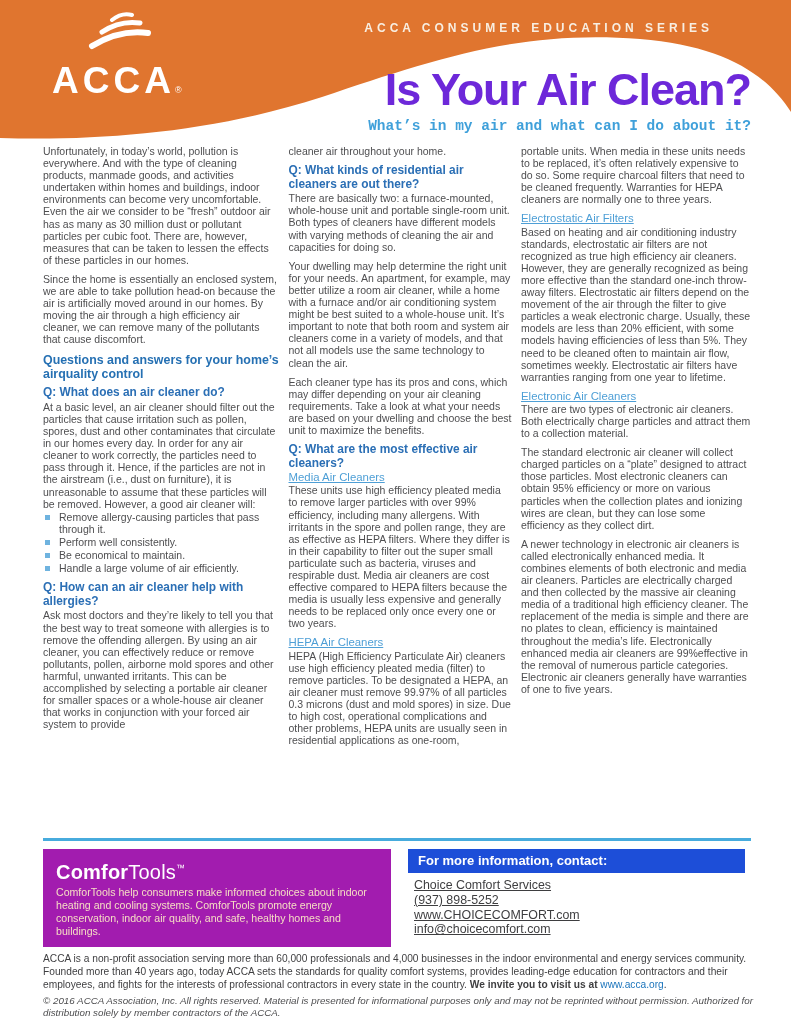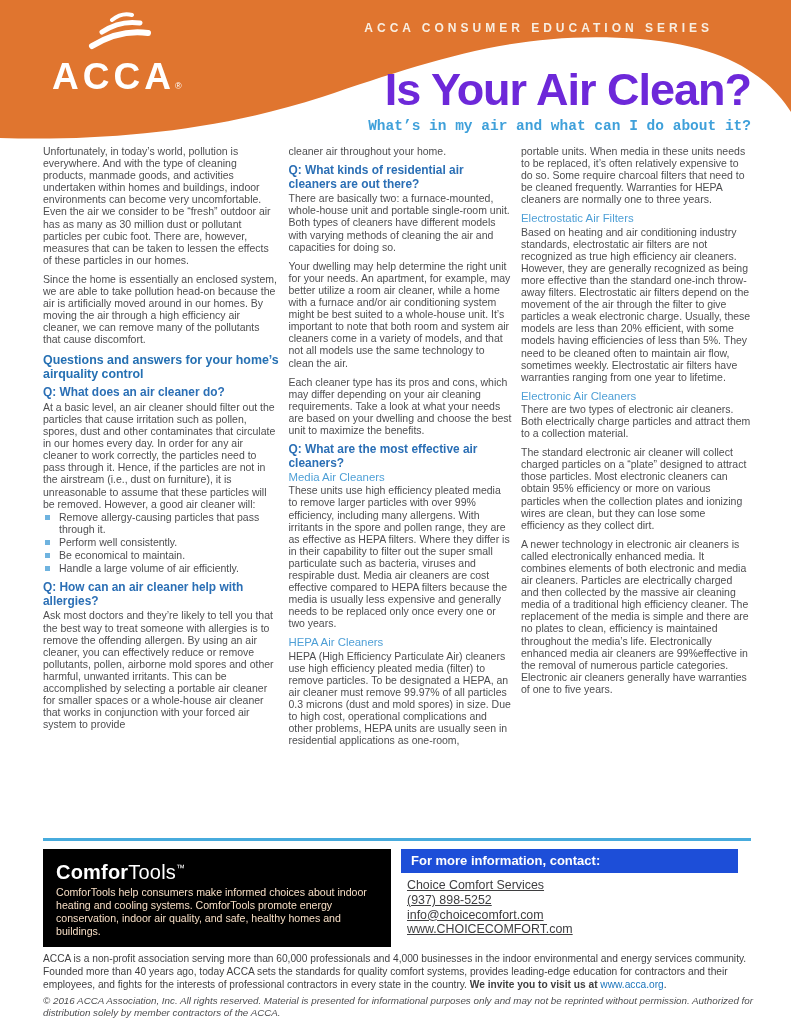--- a/index.html
+++ b/index.html
@@ -12,21 +12,21 @@
   
   .header{position:absolute;top:0;left:0;width:791px;height:235px;}
   .swoosh{position:absolute;top:0;left:0;}
   .series{
     position:absolute;top:21px;right:78px;
     color:#f8eee1;font-size:12px;font-weight:bold;letter-spacing:4px;
     white-space:nowrap;
   }
   .logo{position:absolute;top:12px;left:52px;width:190px;color:#ffffff;}
   .logo-wave{display:block;margin-left:30px;}
-  .logo-text{font-size:37px;font-weight:bold;letter-spacing:4px;line-height:38px;}
+  .logo-text{font-size:37px;font-weight:bold;letter-spacing:4px;line-height:46px;}
   .logo-text .reg{font-size:9px;font-weight:normal;vertical-align:baseline;letter-spacing:0;}
   .title{
     position:absolute;top:64px;right:40px;
     color:#6d28d9;font-size:45px;font-weight:bold;letter-spacing:-1px;
     white-space:nowrap;
   }
   .subtitle{
     position:absolute;top:118px;right:40px;
     color:#3fa0da;font-size:14.5px;font-weight:bold;white-space:nowrap;font-family:Liberation Mono, monospace;
   }
@@ -41,30 +41,30 @@
   .col3{width:230px;}
   .col p{margin:0 0 7px 0;}
   .q{
     margin:3px 0 1px 0;color:#2b6fb5;font-size:11.9px;line-height:13.6px;
     font-weight:bold;
   }
   .section{
     margin:3px 0 5px 0;color:#2570b3;font-size:12.4px;line-height:14.4px;
     font-weight:bold;
   }
-  .subhead{margin:0 0 1px 0;color:#4e9fd6;font-size:11.4px;font-weight:normal;}
+  .subhead{margin:0 0 1px 0;color:#4e9fd6;font-size:11.4px;font-weight:normal;text-decoration:underline;}
   .bullets{margin:0 0 7px 0;}
   .bullet{display:flex;margin:0 0 1px 0;}
   .sq{flex:0 0 auto;width:5px;height:5px;background:#6fb3df;margin:4px 9px 0 2px;}
   
   .rule{position:absolute;top:838px;left:43px;width:708px;height:3px;background:#47abdd;}
   .footer-row{position:absolute;top:849px;left:43px;width:708px;display:flex;}
   .comfortools{
-    width:322px;background:#000000;color:#ffffff;
-    padding:8px 13px 9px 13px;margin-right:10px;
+    width:322px;background:#a21caf;color:#ffffff;
+    padding:8px 13px 9px 13px;margin-right:17px;
   }
   .ct-title{font-size:20px;line-height:22px;letter-spacing:0.2px;}
   .ct-title .b{font-weight:bold;}
   .ct-title .l{font-weight:normal;}
   .ct-title sup{font-size:9px;}
   .ct-text{margin:3px 0 0 0;font-size:10.6px;line-height:13.2px;color:#f6ddc4;}
   .contact{width:337px;}
   .contact-bar{
     background:#1d4ed8;color:#ffffff;font-weight:bold;font-size:13px;
     padding:4px 10px 5px 10px;
@@ -164,22 +164,22 @@
   <div class="footer-row">
     <div class="comfortools">
       <div class="ct-title"><span class="b">Comfor</span><span class="l">Tools</span><sup>™</sup></div>
       <p class="ct-text">ComforTools help consumers make informed choices about indoor heating and cooling systems. ComforTools promote energy conservation, indoor air quality, and safe, healthy homes and buildings.</p>
     </div>
     <div class="contact">
       <div class="contact-bar">For more information, contact:</div>
       <div class="contact-lines">
         <div>Choice Comfort Services</div>
         <div>(937) 898-5252</div>
+        <div>www.CHOICECOMFORT.com</div>
         <div>info@choicecomfort.com</div>
-        <div>www.CHOICECOMFORT.com</div>
       </div>
     </div>
   </div>
 
   <p class="about"><span>ACCA is a non-profit association serving more than 60,000 professionals and 4,000 businesses in the indoor environmental and energy services community. Founded more than 40 years ago, today ACCA sets the standards for quality comfort systems, provides leading-edge education for contractors and their employees, and fights for the interests of professional contractors in every state in the country. </span><strong>We invite you to visit us at </strong><a class="acca-link">www.acca.org</a><span>.</span></p>
 
   <p class="copyright">© 2016 ACCA Association, Inc. All rights reserved. Material is presented for informational purposes only and may not be reprinted without permission. Authorized for distribution solely by member contractors of the ACCA.</p>
 
 </div>
 

